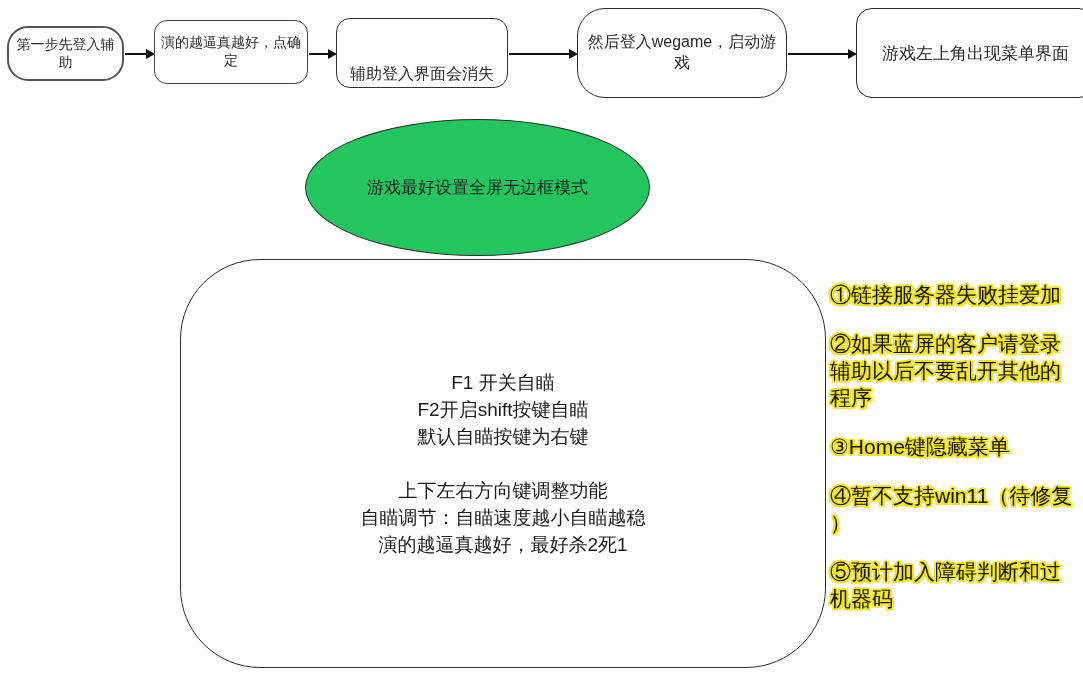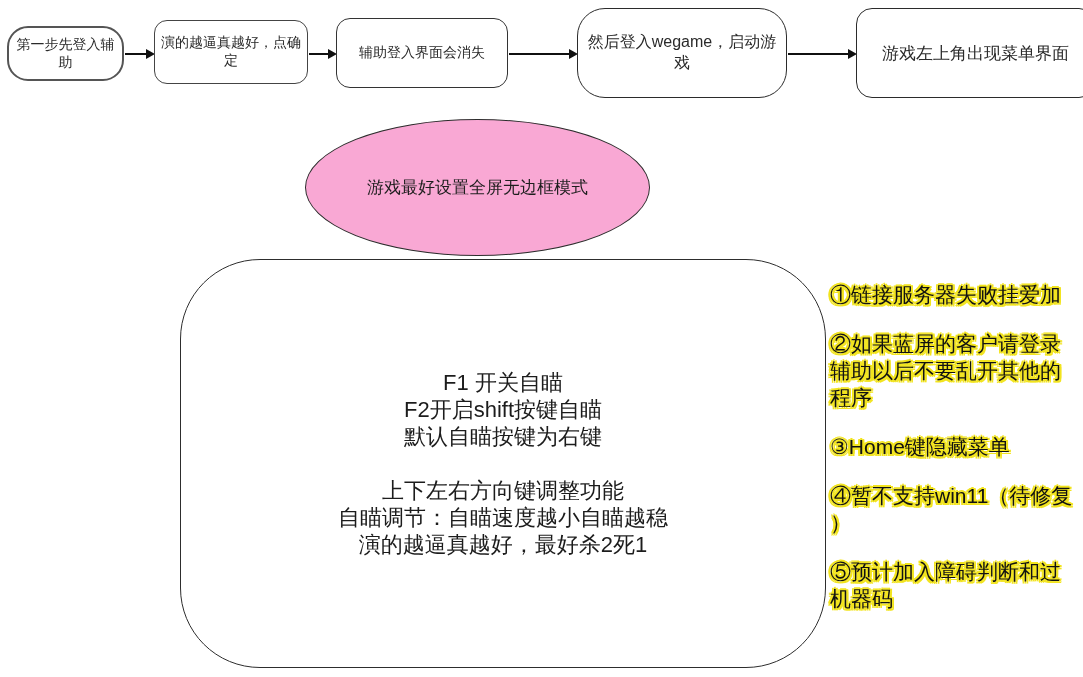--- a/index.html
+++ b/index.html
@@ -8,46 +8,46 @@
     font-family:"Liberation Sans",sans-serif;color:#222;overflow:hidden;
   }
   
   .node{
     position:absolute;background:#ffffff;border:2px solid #4a4a4a;
     display:flex;align-items:center;justify-content:center;text-align:center;
     color:#2a2a2a;box-sizing:border-box;padding:2px 4px;
   }
   .n1{left:7px;top:26px;width:117px;height:55px;border-radius:21px;font-size:14px;border-color:#555;}
   .n2{left:154px;top:20px;width:154px;height:64px;border-radius:13px;font-size:14px;border-width:1.7px;border-color:#444;}
-  .n3{left:336px;top:18px;width:172px;height:70px;border-radius:14px;font-size:14px;border-width:1.5px;border-color:#333;}
+  .n3{left:336px;top:18px;width:172px;height:70px;border-radius:14px;font-size:16px;border-width:1.5px;border-color:#333;align-items:flex-end;}
   .n4{left:577px;top:8px;width:210px;height:90px;border-radius:28px;font-size:16px;border-width:1.5px;border-color:#2b2b2b;justify-content:flex-end;}
   .n5{left:856px;top:8px;width:239px;height:90px;border-radius:16px;font-size:17px;border-width:1.5px;border-color:#2b2b2b;}
   
   .arrow{position:absolute;top:53px;height:1.6px;background:#101010;}
   .arrow::after{
     content:"";position:absolute;right:-2px;top:-4.3px;width:0;height:0;
     border-left:9px solid #101010;border-top:5px solid transparent;border-bottom:5px solid transparent;
   }
   .a1{left:125px;width:28px;}
   .a2{left:309px;width:26px;}
   .a3{left:509px;width:67px;}
   .a4{left:788px;width:67px;}
   
   .ellipse{
     position:absolute;left:305px;top:119px;width:343px;height:135px;
-    border:1.6px solid #2d2d2d;border-radius:50%;background:#f9a8d4;
+    border:1.6px solid #2d2d2d;border-radius:50%;background:#22c55e;
     display:flex;align-items:center;justify-content:center;
     font-size:17px;color:#1e1e1e;text-align:center;
   }
   
   .bigbox{
     position:absolute;left:180px;top:259px;width:646px;height:409px;
     border:1.6px solid #2d2d2d;border-radius:80px;background:#fff;
     display:flex;flex-direction:column;align-items:center;justify-content:center;
-    font-size:22px;line-height:27px;color:#1c1c1c;text-align:center;box-sizing:border-box;
+    font-size:19px;line-height:27px;color:#1c1c1c;text-align:center;box-sizing:border-box;
   }
   .mline{min-height:27px;}
   
   .notes{
     position:absolute;left:830px;top:281px;width:253px;
     font-size:21px;line-height:27px;font-weight:normal;color:#111;
   }
   .note{margin:0 0 22px 0;}
   .note .nline{
     text-shadow:

